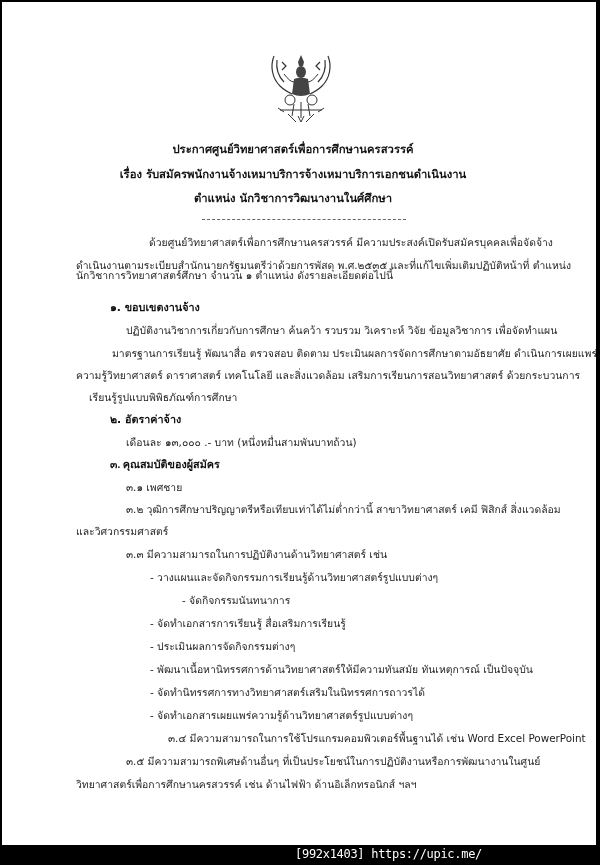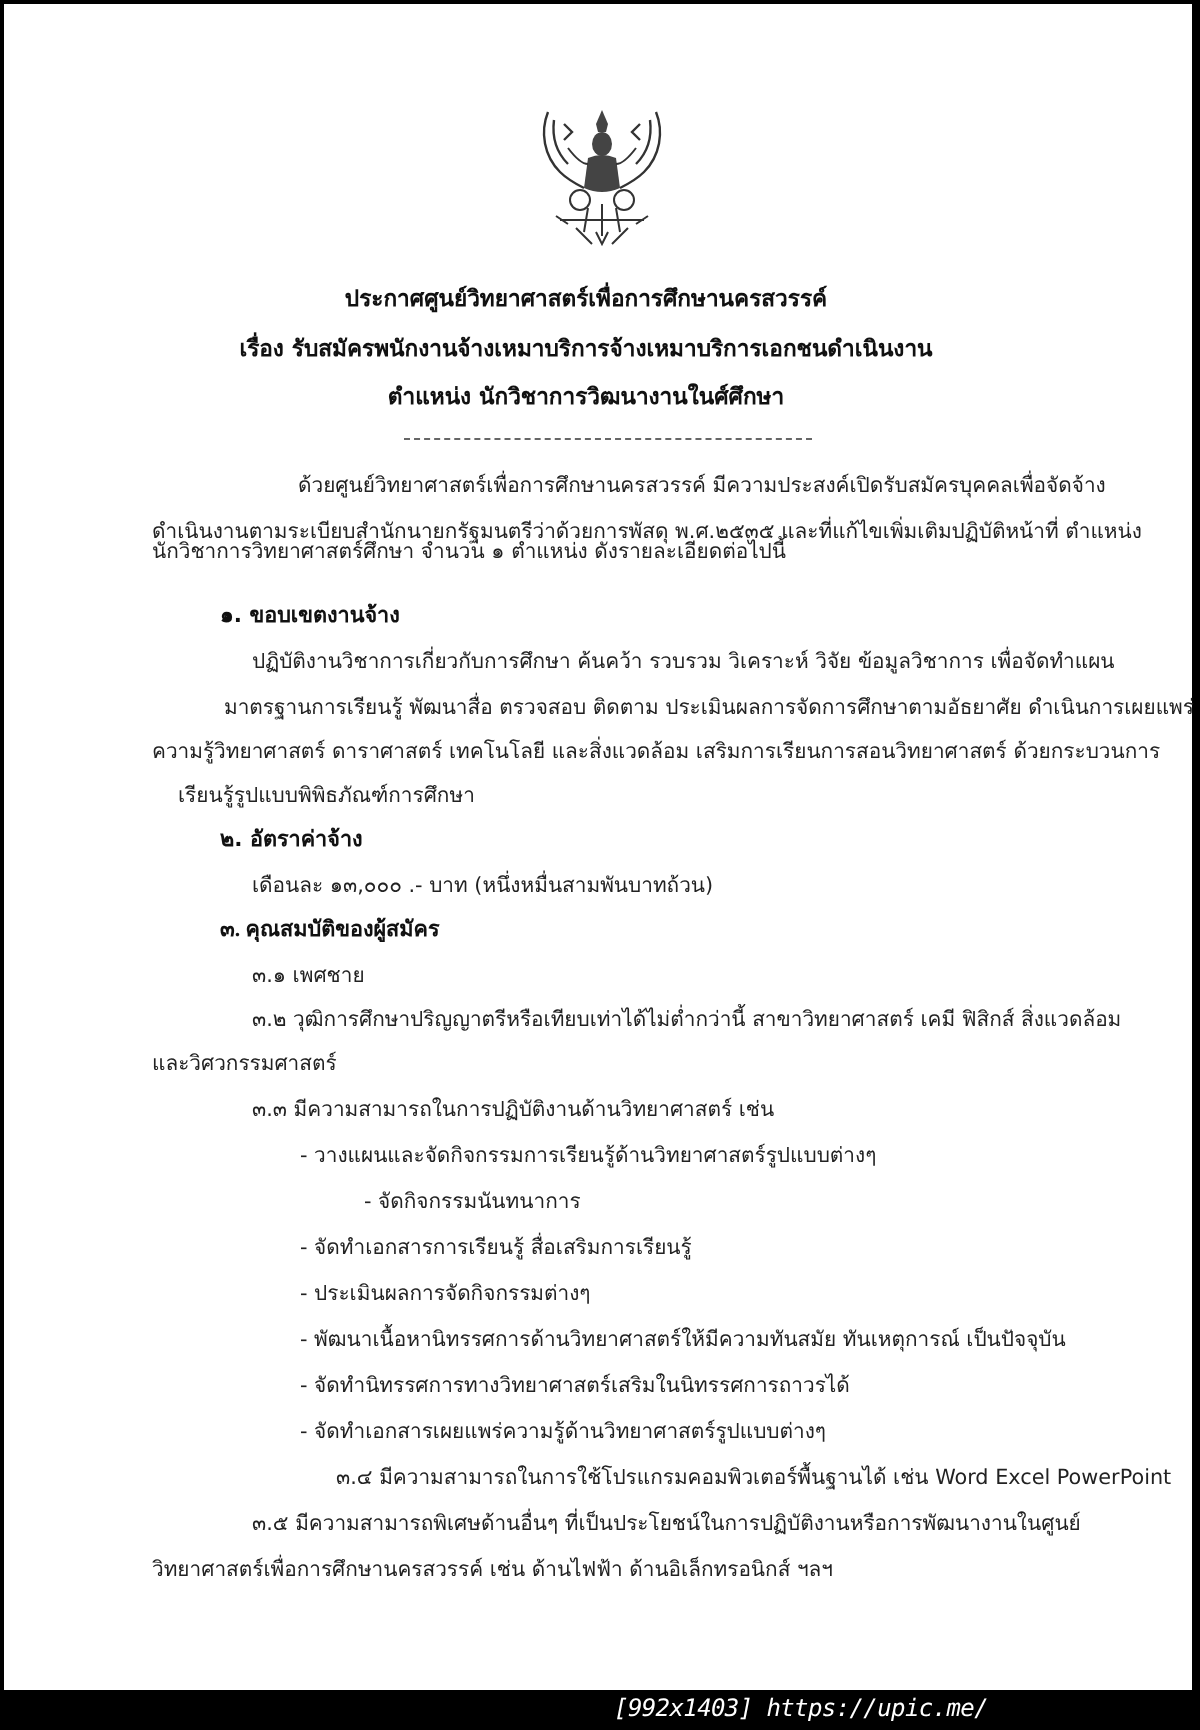--- a/index.html
+++ b/index.html
@@ -3,21 +3,21 @@
   <meta charset="utf-8">
   <style>
     * { box-sizing: border-box; margin: 0; padding: 0; }
     html, body { width: 600px; height: 865px; background: #000; overflow: hidden; }
     body { position: relative; font-family: "DejaVu Sans", "Liberation Sans", sans-serif; color: #1a1a1a; }
     .page {
       position: absolute; left: 2px; top: 2px; width: 594px; height: 843px;
       background: #fff;
     }
     .footer-bar {
-      position: absolute; left: 12px; top: 845px; width: 488px; height: 20px; background: #000; font-style: italic;
+      position: absolute; left: 0; top: 845px; width: 488px; height: 20px; background: #000;
     }
     .footer-bar span {
       position: absolute; right: 6px; top: 2px; color: #fff; font-size: 12px;
       font-family: "DejaVu Sans Mono", monospace; letter-spacing: -0.3px;
     }
     .emblem { position: absolute; left: 266px; top: 50px; width: 66px; height: 72px; }
     .title-line {
       position: absolute; left: 0; width: 534px; text-align: center;
       font-size: 11.3px; font-weight: bold; white-space: nowrap; color: #111; padding-left: 48px;
     }

